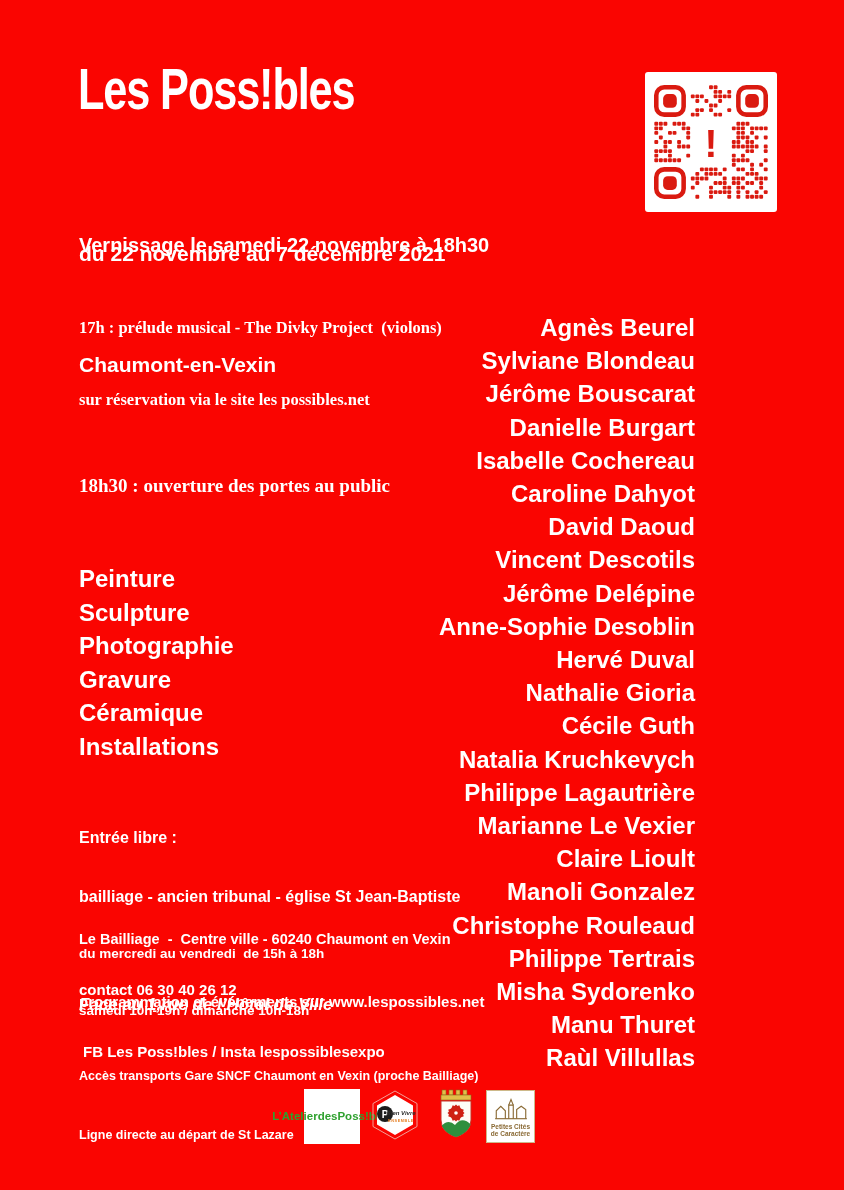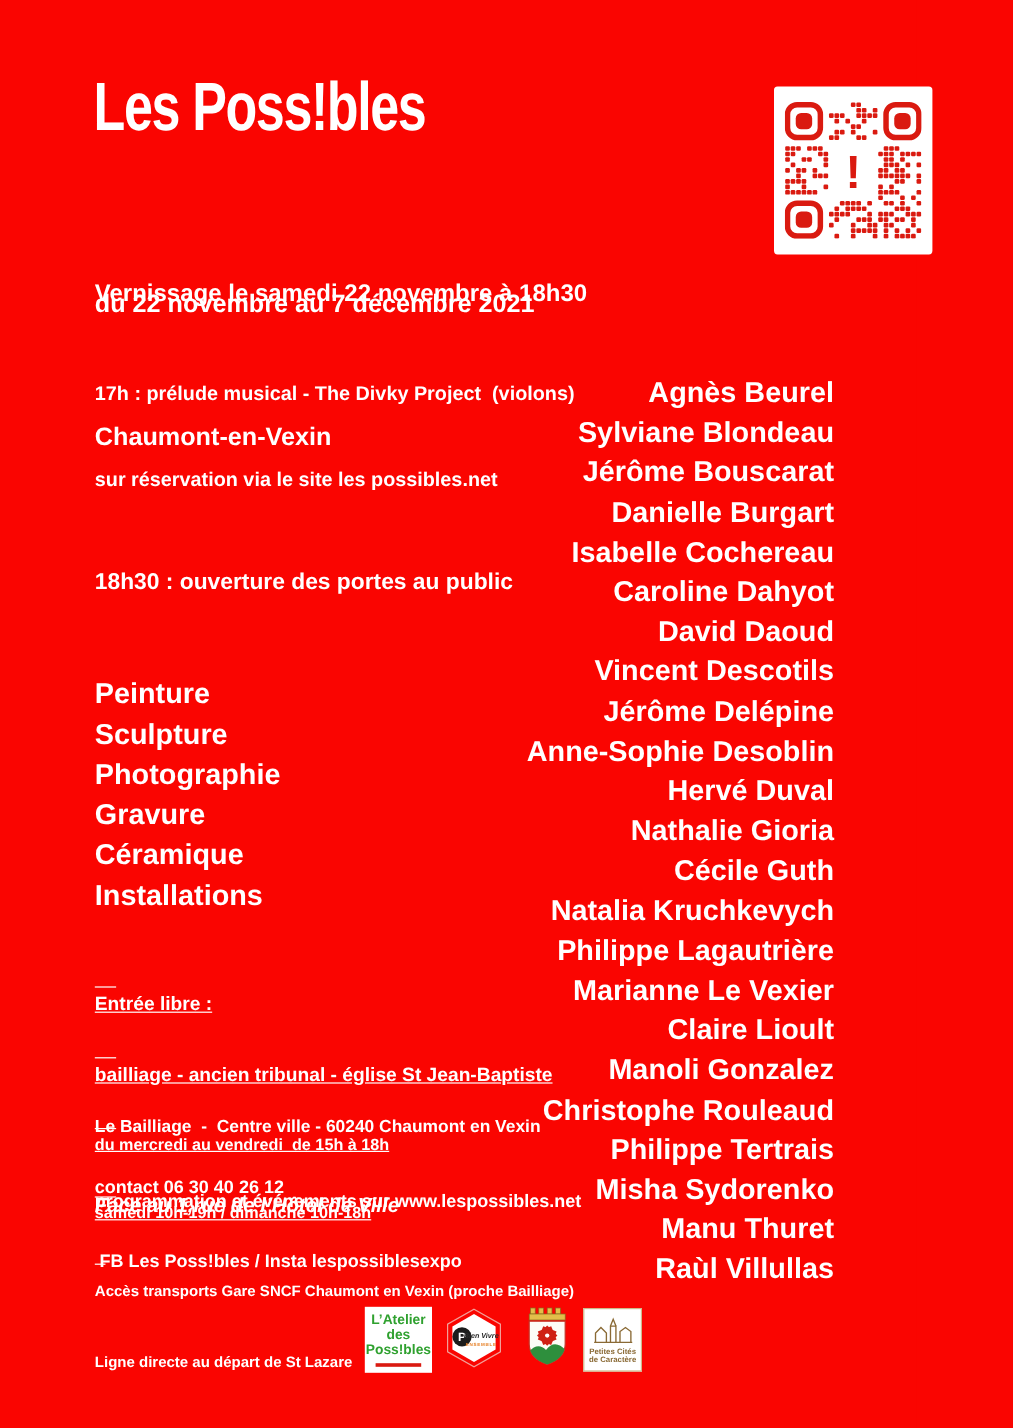--- a/index.html
+++ b/index.html
@@ -11,48 +11,48 @@
     -webkit-font-smoothing:antialiased;
   }
   .poster{position:relative;width:764px;height:1190px;background:var(--background,#fa0501);}
   .abs{position:absolute;font-weight:bold;white-space:pre-wrap;}
 
   .title{left:78px;top:60px;font-size:57px;letter-spacing:-1.5px;margin:0;
          transform:scaleX(.76);transform-origin:left top;line-height:1.05;}
 
   .dates{left:79px;top:161px;font-size:21px;line-height:37px;}
   .vernissage{left:79px;top:234px;font-size:20px;}
-  .prelude{left:79px;top:268px;font-size:16.5px;line-height:24px;}
+  .prelude{left:79px;top:268px;font-size:16.5px;line-height:24px;font-family:Liberation Serif, serif;}
   .prelude .opening{font-size:19px;margin-top:14px;}
 
   .disciplines{left:79px;top:562px;font-size:24px;line-height:33.5px;
                list-style:none;margin:0;padding:0;}
 
-  .entry{left:79px;top:790px;text-decoration:underline;}
+  .entry{left:79px;top:790px;}
   .entry .big{font-size:16px;line-height:23px;}
   .entry .small{font-size:13.5px;line-height:20.5px;}
   .venue{left:79px;top:884px;font-size:14.5px;line-height:22px;}
   .venue .note{font-style:italic;font-size:17px;}
   .contact{left:79px;top:939px;font-size:15px;line-height:20.5px;}
   .contact .indent{padding-left:4px;}
   .website{left:79px;top:993px;font-size:15px;}
   .transport{left:79px;top:1028px;font-size:12.5px;line-height:19.5px;}
 
   .artists{position:absolute;right:69px;top:311px;text-align:right;
            font-size:24px;font-weight:bold;line-height:33.2px;
            list-style:none;margin:0;padding:0;}
 
   .qr-panel{position:absolute;left:645px;top:72px;width:132px;height:140px;
             background:#ffffff;border-radius:3px;
             display:flex;align-items:center;justify-content:center;}
   .qr-svg{width:114px;height:114px;display:block;}
 
   .logo{position:absolute;background:#ffffff;}
   .logo-atelier{left:304px;top:1089px;width:56px;height:55px;
-                display:flex;flex-direction:column;align-items:center;justify-content:center;}
+                display:flex;flex-direction:row;align-items:center;justify-content:center;}
   .logo-atelier .g{color:var(--atelier-green,#2fa12f);font-weight:bold;font-size:11.5px;line-height:12.5px;text-align:center;}
   .logo-atelier .rule{width:38px;height:3px;background:var(--qr-red,#da1a10);margin-top:4px;}
   .logo-hex{left:370px;top:1090px;width:50px;height:50px;background:transparent;}
   .logo-crest{left:436px;top:1087px;width:40px;height:55px;background:transparent;}
   .logo-pcc{left:486px;top:1090px;width:49px;height:53px;border:1px solid #cdb98a;
             box-sizing:border-box;display:flex;flex-direction:column;align-items:center;justify-content:center;}
   .logo-pcc .txt{color:var(--logo-brown,#8a6a35);font-weight:bold;font-size:6.5px;line-height:7.5px;text-align:center;margin-top:2px;}
 </style>
 </head>
 <body>

